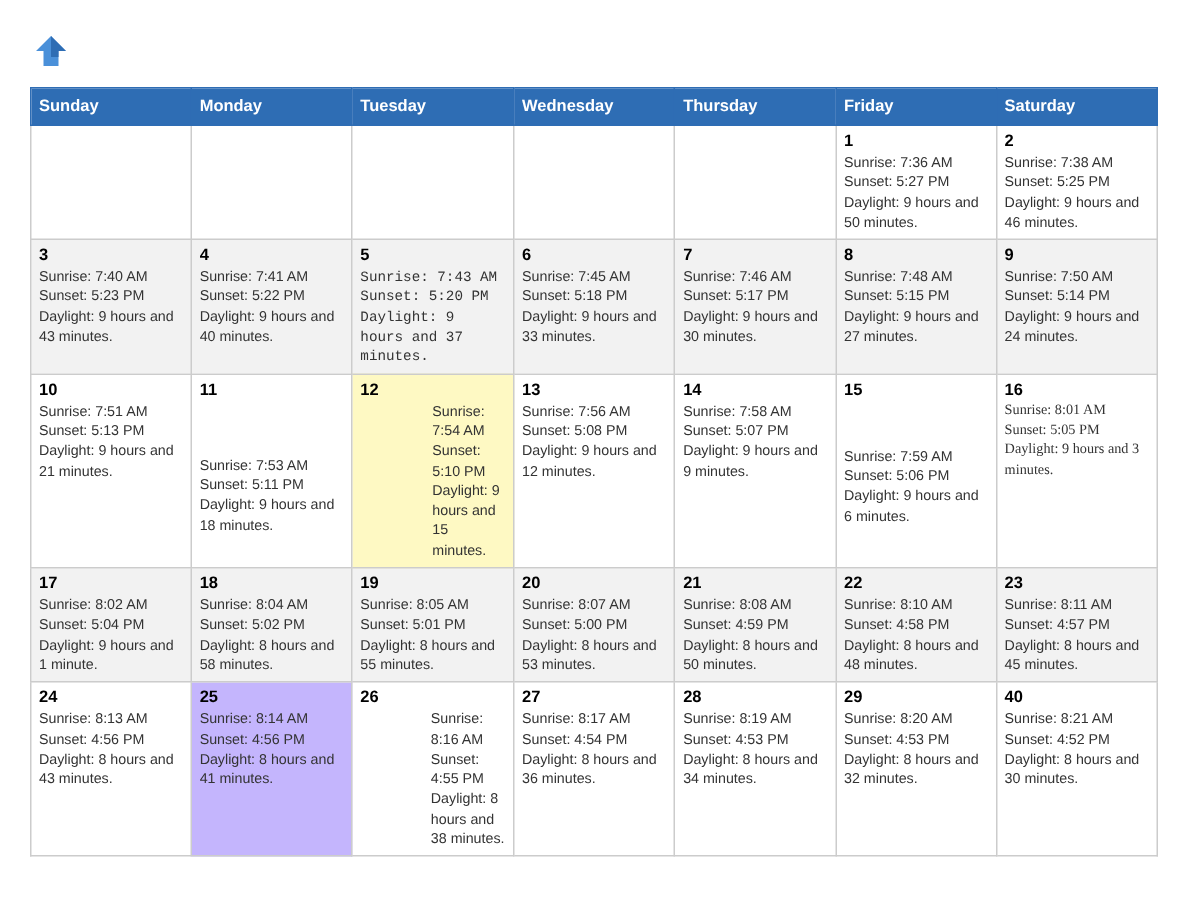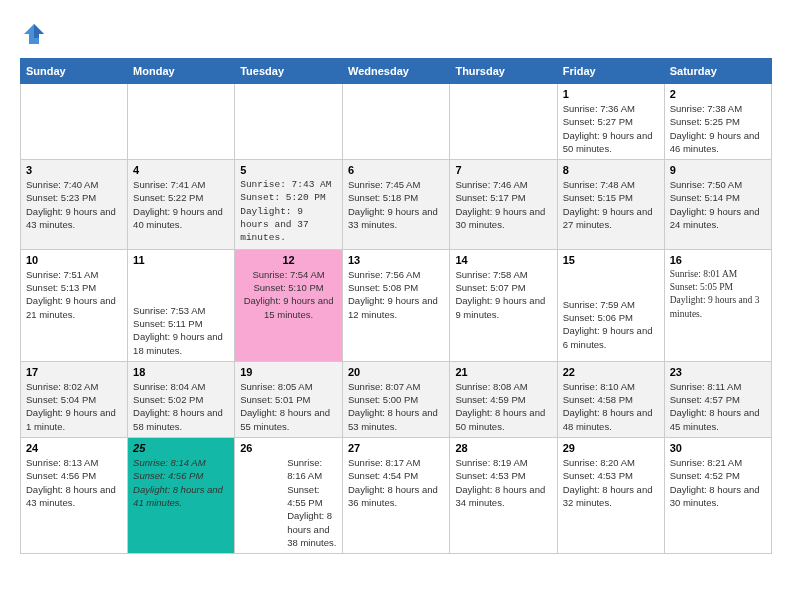--- a/index.html
+++ b/index.html
@@ -186,23 +186,23 @@
           <div class="day-info" style="white-space: pre-line;">Sunrise: 7:51 AM
 Sunset: 5:13 PM
 Daylight: 9 hours and 21 minutes.</div>
         </td>
         <td style="background: rgb(255, 255, 255);">
           <div class="day-number">11</div>
           <div class="day-info" style="white-space: pre-line; margin-top: 38px;">Sunrise: 7:53 AM
 Sunset: 5:11 PM
 Daylight: 9 hours and 18 minutes.</div>
         </td>
-        <td style="background: #f9a8d4; text-align: center;">
+        <td style="background: #fef9c3;">
           <div class="day-number">12</div>
-          <div class="day-info" style="white-space: pre-line;">Sunrise: 7:54 AM
+          <div class="day-info" style="white-space: pre-line; margin-left: 48px;">Sunrise: 7:54 AM
 Sunset: 5:10 PM
 Daylight: 9 hours and 15 minutes.</div>
         </td>
         <td style="background: rgb(255, 255, 255);">
           <div class="day-number">13</div>
           <div class="day-info" style="white-space: pre-line;">Sunrise: 7:56 AM
 Sunset: 5:08 PM
 Daylight: 9 hours and 12 minutes.</div>
         </td>
         <td style="background: rgb(255, 255, 255);">
@@ -268,21 +268,21 @@
 Daylight: 8 hours and 45 minutes.</div>
         </td>
       </tr>
       <tr class="row-odd">
         <td style="background: rgb(255, 255, 255);">
           <div class="day-number">24</div>
           <div class="day-info" style="white-space: pre-line;">Sunrise: 8:13 AM
 Sunset: 4:56 PM
 Daylight: 8 hours and 43 minutes.</div>
         </td>
-        <td style="background: #14b8a6; font-style: italic;">
+        <td style="background: #c4b5fd;">
           <div class="day-number">25</div>
           <div class="day-info" style="white-space: pre-line;">Sunrise: 8:14 AM
 Sunset: 4:56 PM
 Daylight: 8 hours and 41 minutes.</div>
         </td>
         <td style="background: rgb(255, 255, 255);">
           <div class="day-number">26</div>
           <div class="day-info" style="white-space: pre-line; margin-left: 47px;">Sunrise: 8:16 AM
 Sunset: 4:55 PM
 Daylight: 8 hours and 38 minutes.</div>
@@ -299,20 +299,20 @@
 Sunset: 4:53 PM
 Daylight: 8 hours and 34 minutes.</div>
         </td>
         <td style="background: rgb(255, 255, 255);">
           <div class="day-number">29</div>
           <div class="day-info" style="white-space: pre-line;">Sunrise: 8:20 AM
 Sunset: 4:53 PM
 Daylight: 8 hours and 32 minutes.</div>
         </td>
         <td style="background: rgb(255, 255, 255);">
-          <div class="day-number">30</div>
+          <div class="day-number">40</div>
           <div class="day-info" style="white-space: pre-line;">Sunrise: 8:21 AM
 Sunset: 4:52 PM
 Daylight: 8 hours and 30 minutes.</div>
         </td>
       </tr>
     </tbody>
 </table>
 
 </body></html>

